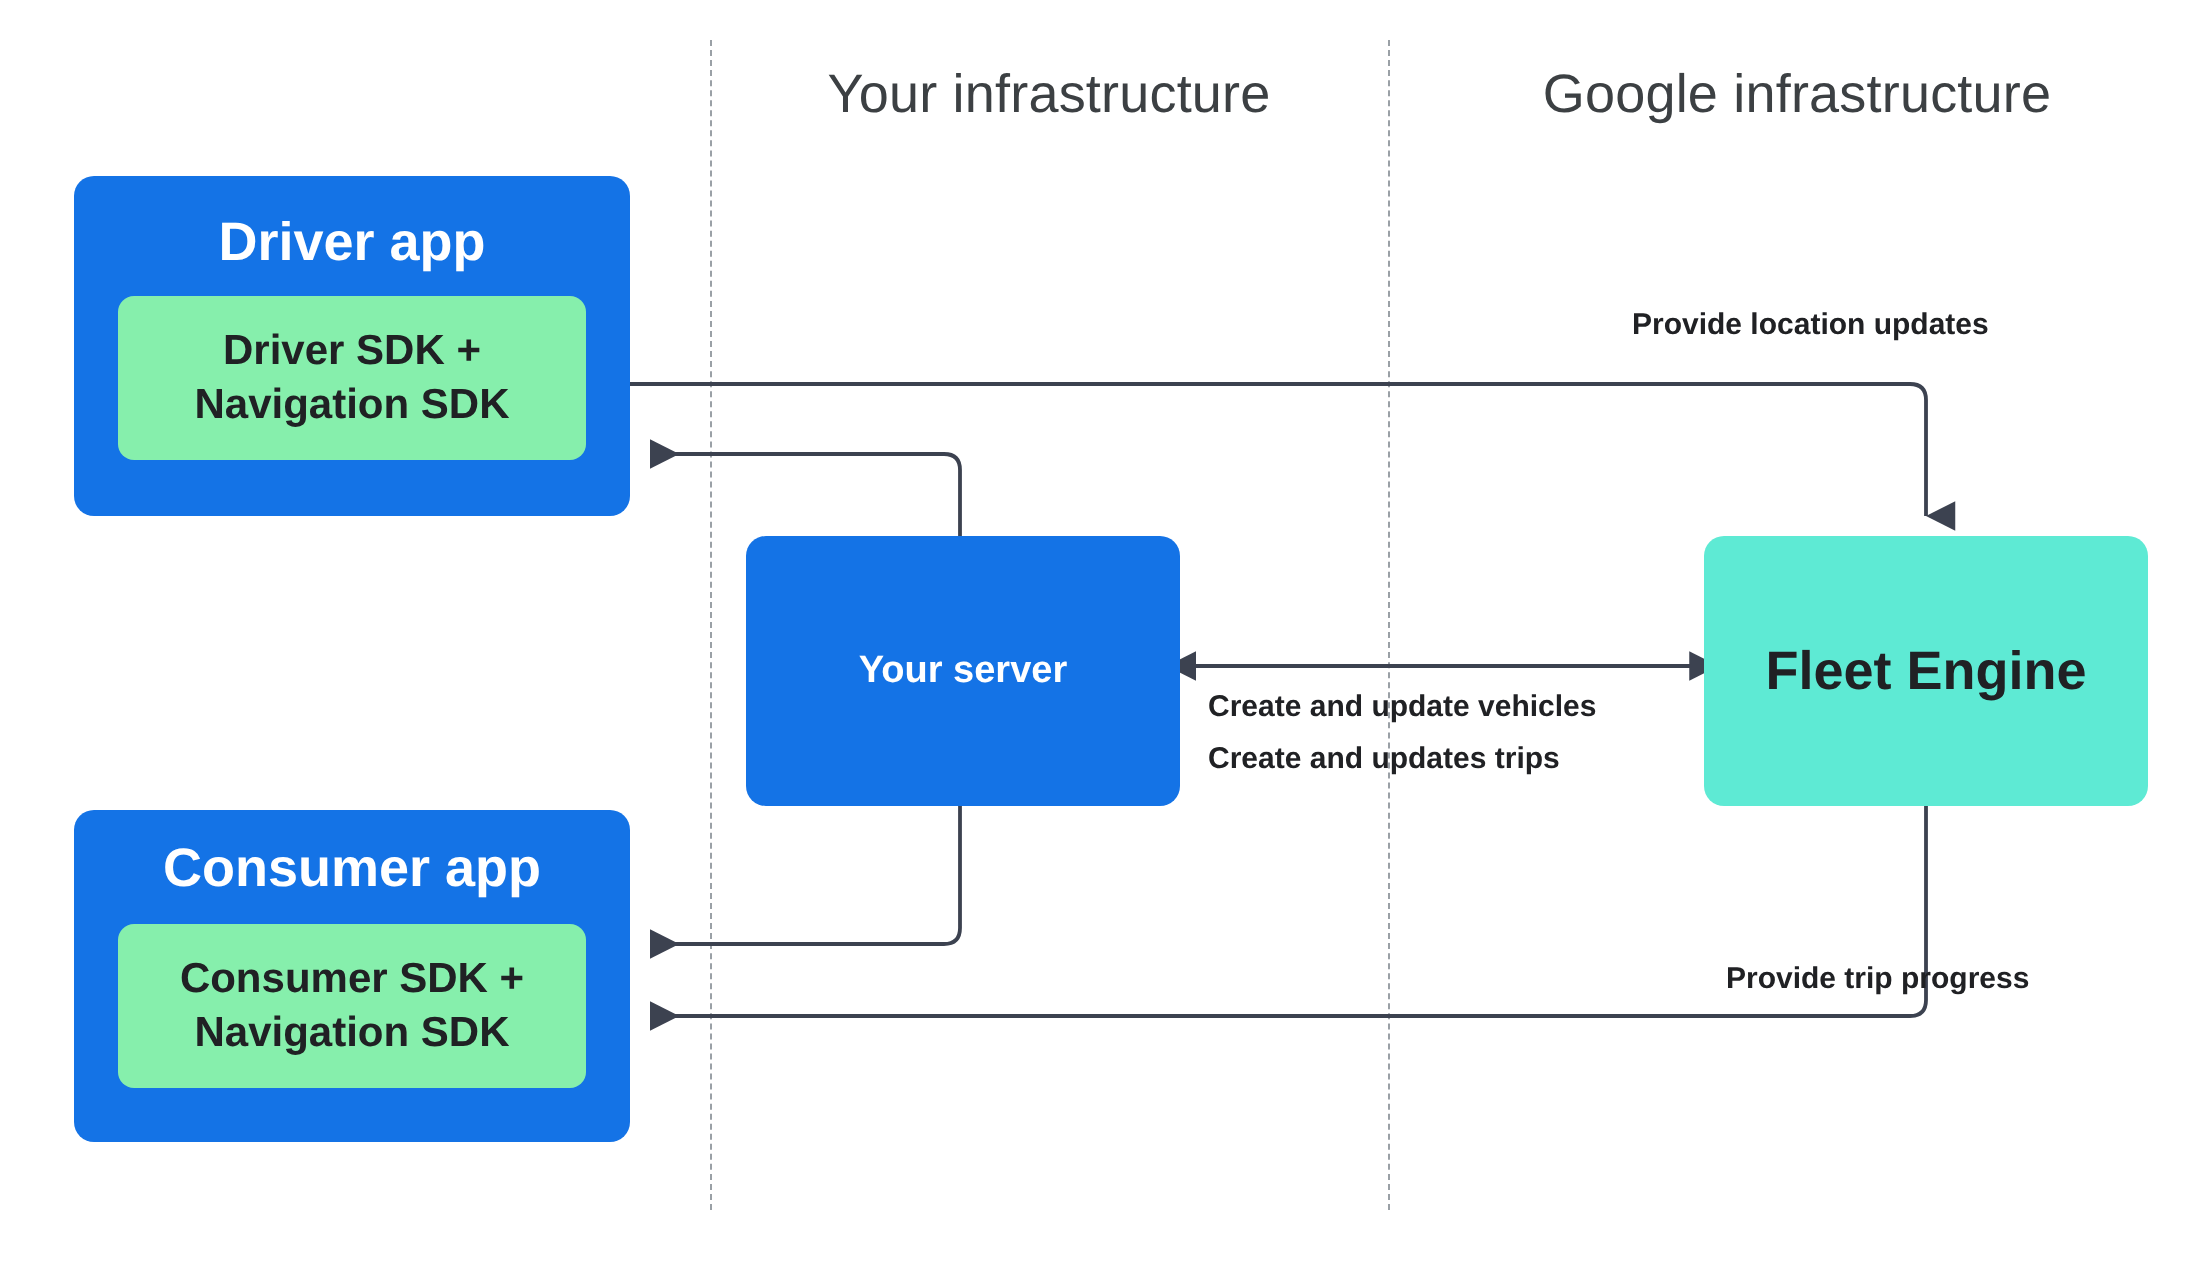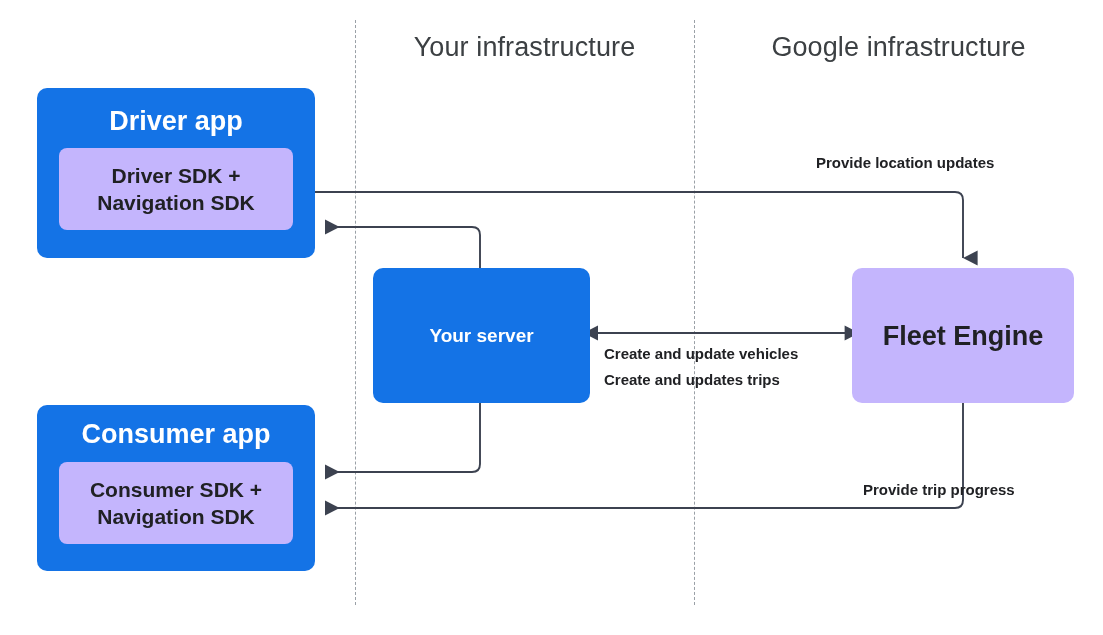--- a/index.html
+++ b/index.html
@@ -44,21 +44,21 @@
   #divider-1 { left: 355px; }
   #divider-2 { left: 694px; }
 
   
   .box {
     position: absolute;
     border-radius: 10px;
     box-sizing: border-box;
   }
   .box-blue   { background: #1473e6; }
-  .box-yellow { background: #c4b5fd; }
+  .box-yellow { background: #5eead4; }
 
   .box-title {
     font-family: "Liberation Sans", sans-serif;
     font-weight: bold;
     text-align: center;
     white-space: nowrap;
   }
   .title-on-blue   { color: #ffffff; }
   .title-on-yellow { color: #202124; }
 
@@ -74,21 +74,21 @@
     left: 0; right: 0;
     top: 18px;
     font-size: 27px;
   }
   #box-consumer-app .app-title { top: 14px; }
 
   
   .sdk-box {
     position: absolute;
     border-radius: 8px;
-    background: #c4b5fd;
+    background: #86efac;
     display: flex;
     flex-direction: column;
     align-items: center;
     justify-content: center;
   }
   #sdk-driver   { left: 22px; top: 60px;  width: 234px; height: 82px; }
   #sdk-consumer { left: 22px; top: 57px;  width: 234px; height: 82px; }
   .sdk-line {
     font-family: "Liberation Sans", sans-serif;
     font-size: 21px;

